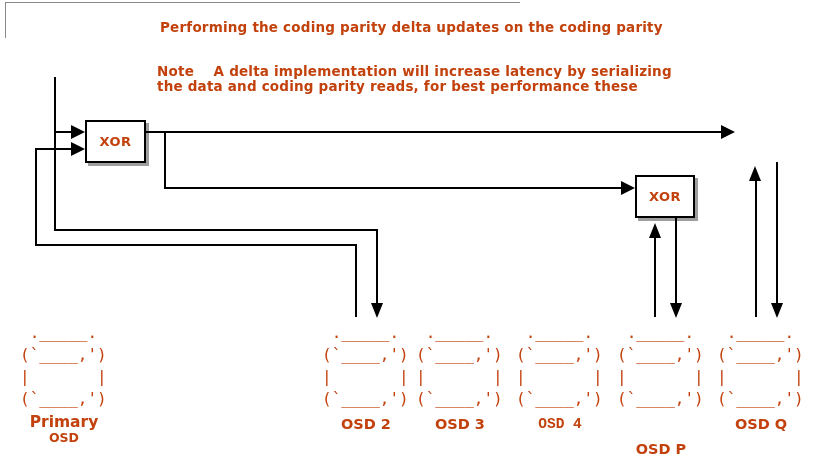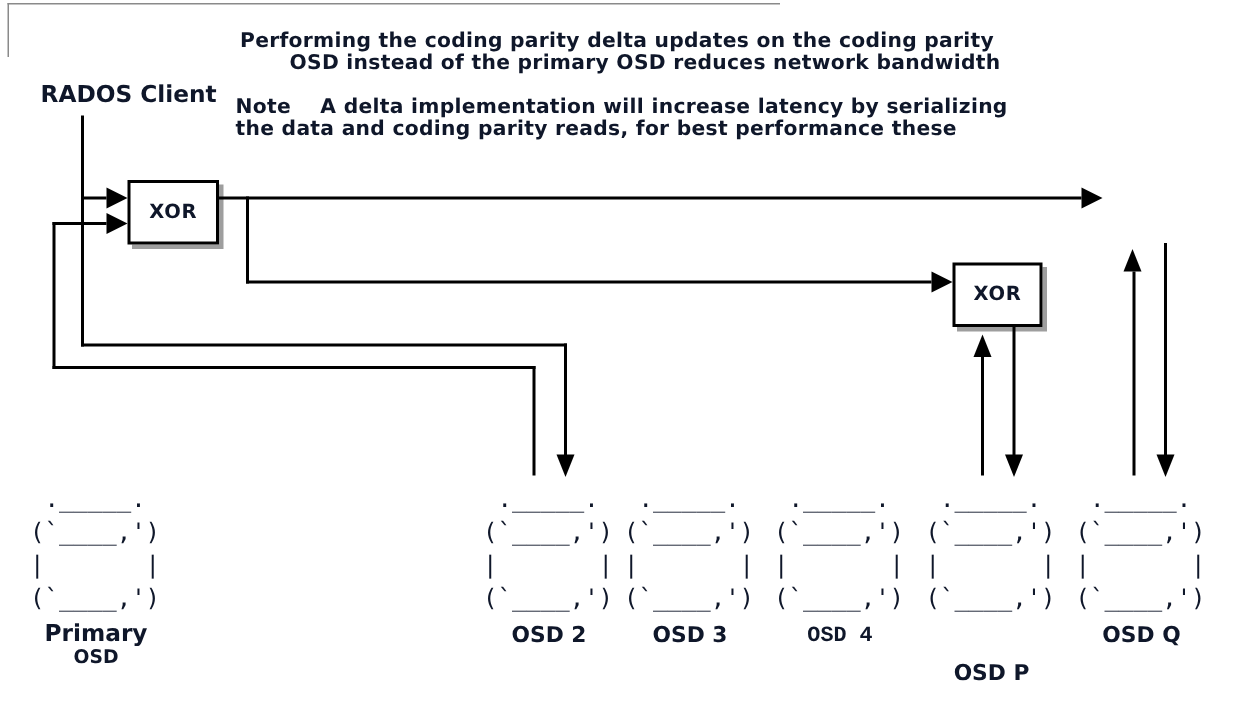--- a/index.html
+++ b/index.html
@@ -1,18 +1,18 @@
 <!DOCTYPE html>
 <html><head>
 <meta charset="utf-8">
 <style>
   html,body{margin:0;padding:0;background:#fff;}
   #canvas{
     position:relative;width:830px;height:476px;background:#ffffff;
-    font-family:"DejaVu Sans", sans-serif;color:#0f172a;overflow:hidden;
+    font-family:"DejaVu Sans", sans-serif;color:#c2410c;overflow:hidden;
   }
   .chrome{position:absolute;background:#8a8a8a;}
   .note-line{position:absolute;font-size:13.5px;font-weight:bold;white-space:pre;letter-spacing:0.2px;}
   .client-label{position:absolute;font-size:15.5px;font-weight:bold;white-space:pre;}
   .opbox{
     position:absolute;border:2px solid #000;background:#fff;
     box-shadow:3px 3px 0 #9e9e9e;display:flex;align-items:center;justify-content:center;
     font-size:13px;font-weight:bold;letter-spacing:0.5px;
   }
   .hline{position:absolute;height:2px;background:#000;}
@@ -30,25 +30,23 @@
 </style>
 </head>
 <body>
 
 <div id="canvas">
 
   <div class="chrome" style="left:5px;top:2px;width:515px;height:1px;"></div>
   <div class="chrome" style="left:5px;top:2px;width:1px;height:36px;"></div>
 
   <div class="note-line" style="left:160px;top:19px;">Performing the coding parity delta updates on the coding parity</div>
-  <div class="note-line" style="left:193px;top:34px;">OSD instead of the primary OSD reduces network bandwidth</div>
   <div class="note-line" style="left:157px;top:63px;">Note    A delta implementation will increase latency by serializing</div>
   <div class="note-line" style="left:157px;top:78px;">the data and coding parity reads, for best performance these</div>
 
-  <div class="client-label" style="left:27px;top:54px;">RADOS Client</div>
 
   <div class="opbox" style="left:85px;top:120px;width:57px;height:39px;">
     <span>XOR</span>
   </div>
   <div class="opbox" style="left:635px;top:175px;width:56px;height:39px;">
     <span>XOR</span>
   </div>
 
   <div class="vline" style="left:54px;top:77px;height:154px;"></div>
   <div class="hline" style="left:54px;top:131px;width:17px;"></div>

